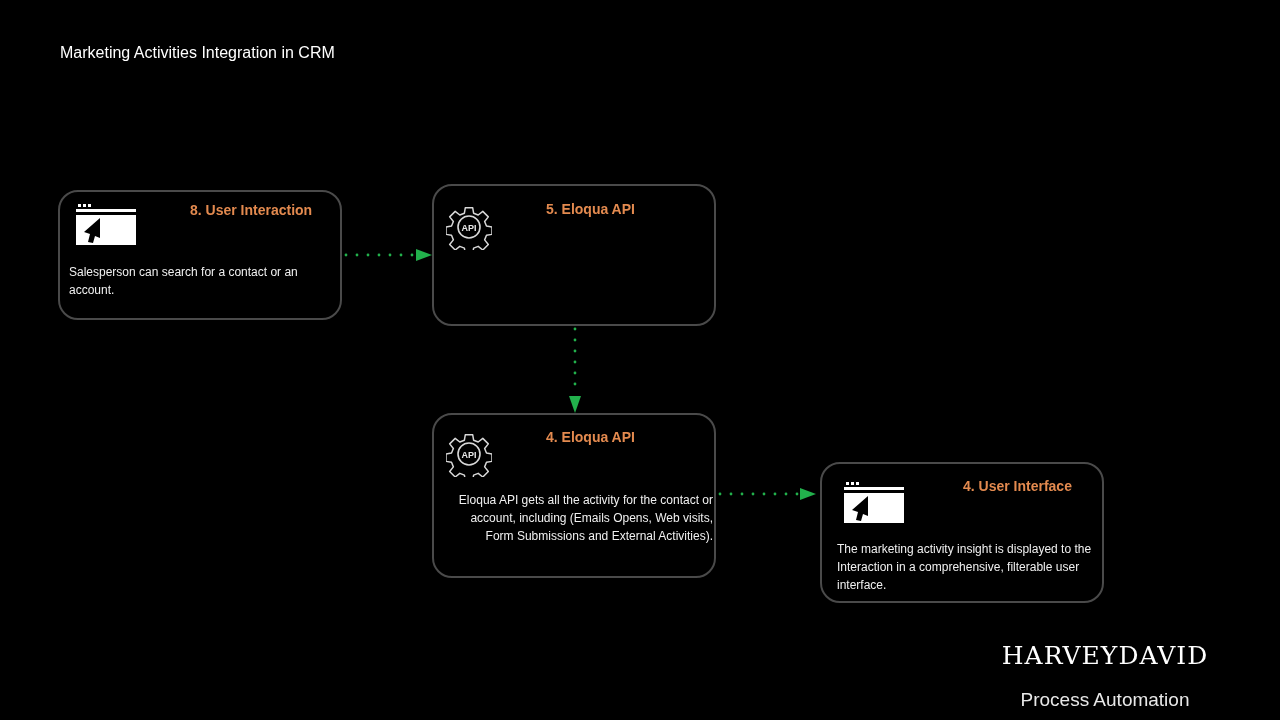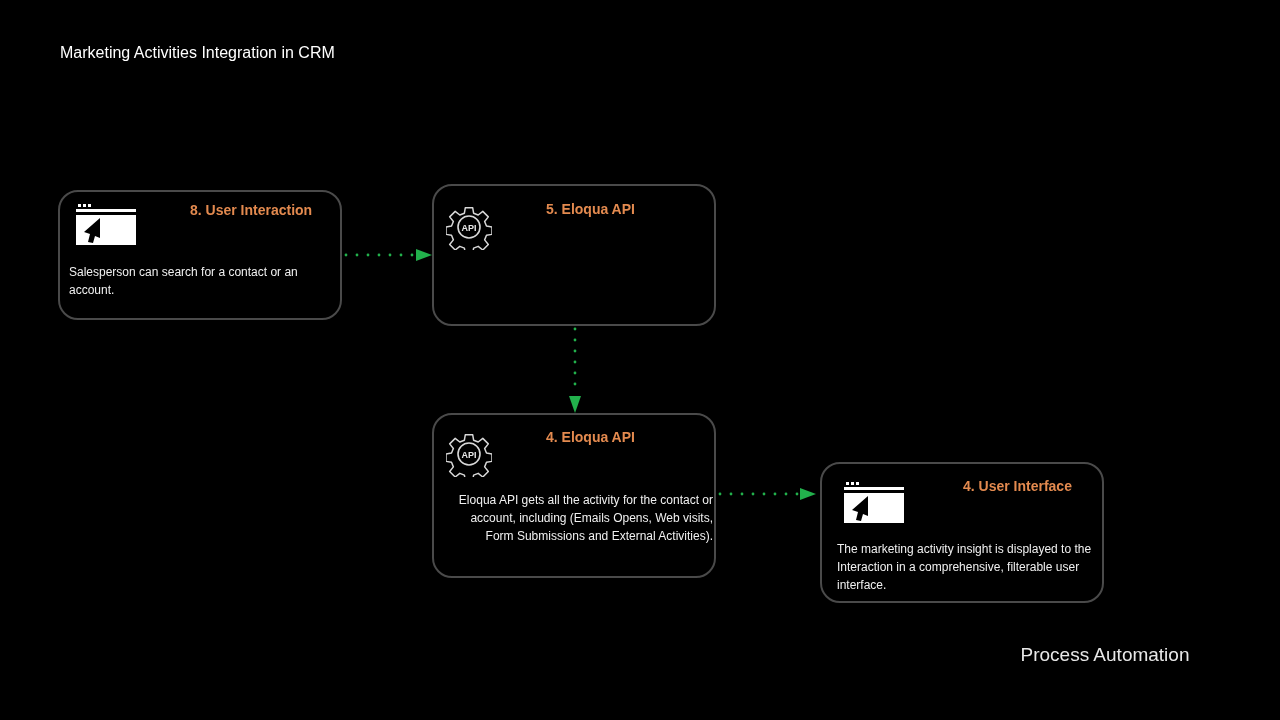--- a/index.html
+++ b/index.html
@@ -46,21 +46,21 @@
     .connector { position: absolute; }
     .brand {
       position: absolute; left: 990px; top: 642px; width: 230px; text-align: center;
     }
     .brand-name {
       font-family: "DejaVu Serif", serif; font-size: 25px; letter-spacing: 1px;
       color: #ffffff; display: block; line-height: 28px;
     }
     .brand-tag {
       font-family: "Liberation Sans", sans-serif; font-size: 19px; color: #e8e8e8;
-      display: block; line-height: 26px; margin-top: 0;
+      display: block; line-height: 26px; margin-top: 17px;
     }
   </style>
 </head>
 <body>
 
 <div class="title">Marketing Activities Integration in CRM</div>
 
 <div class="box" id="box1">
   <svg class="icon" width="62" height="44" viewBox="0 0 62 44">
     <rect x="2" y="0" width="3" height="3" fill="#fff"></rect>
@@ -139,14 +139,15 @@
     <circle cx="37" cy="9" r="1.4"></circle>
       <circle cx="48" cy="9" r="1.4"></circle>
       <circle cx="59" cy="9" r="1.4"></circle>
     <circle cx="70" cy="9" r="1.4"></circle>
       <circle cx="81" cy="9" r="1.4"></circle>
     <path d="M84 3 L100 9 L84 15 Z"></path>
   </g>
 </svg>
 
 <div class="brand">
+  <span class="brand-name">HARVEYDAVID</span>
   <span class="brand-tag">Process Automation</span>
 </div>
 
 </body></html>

